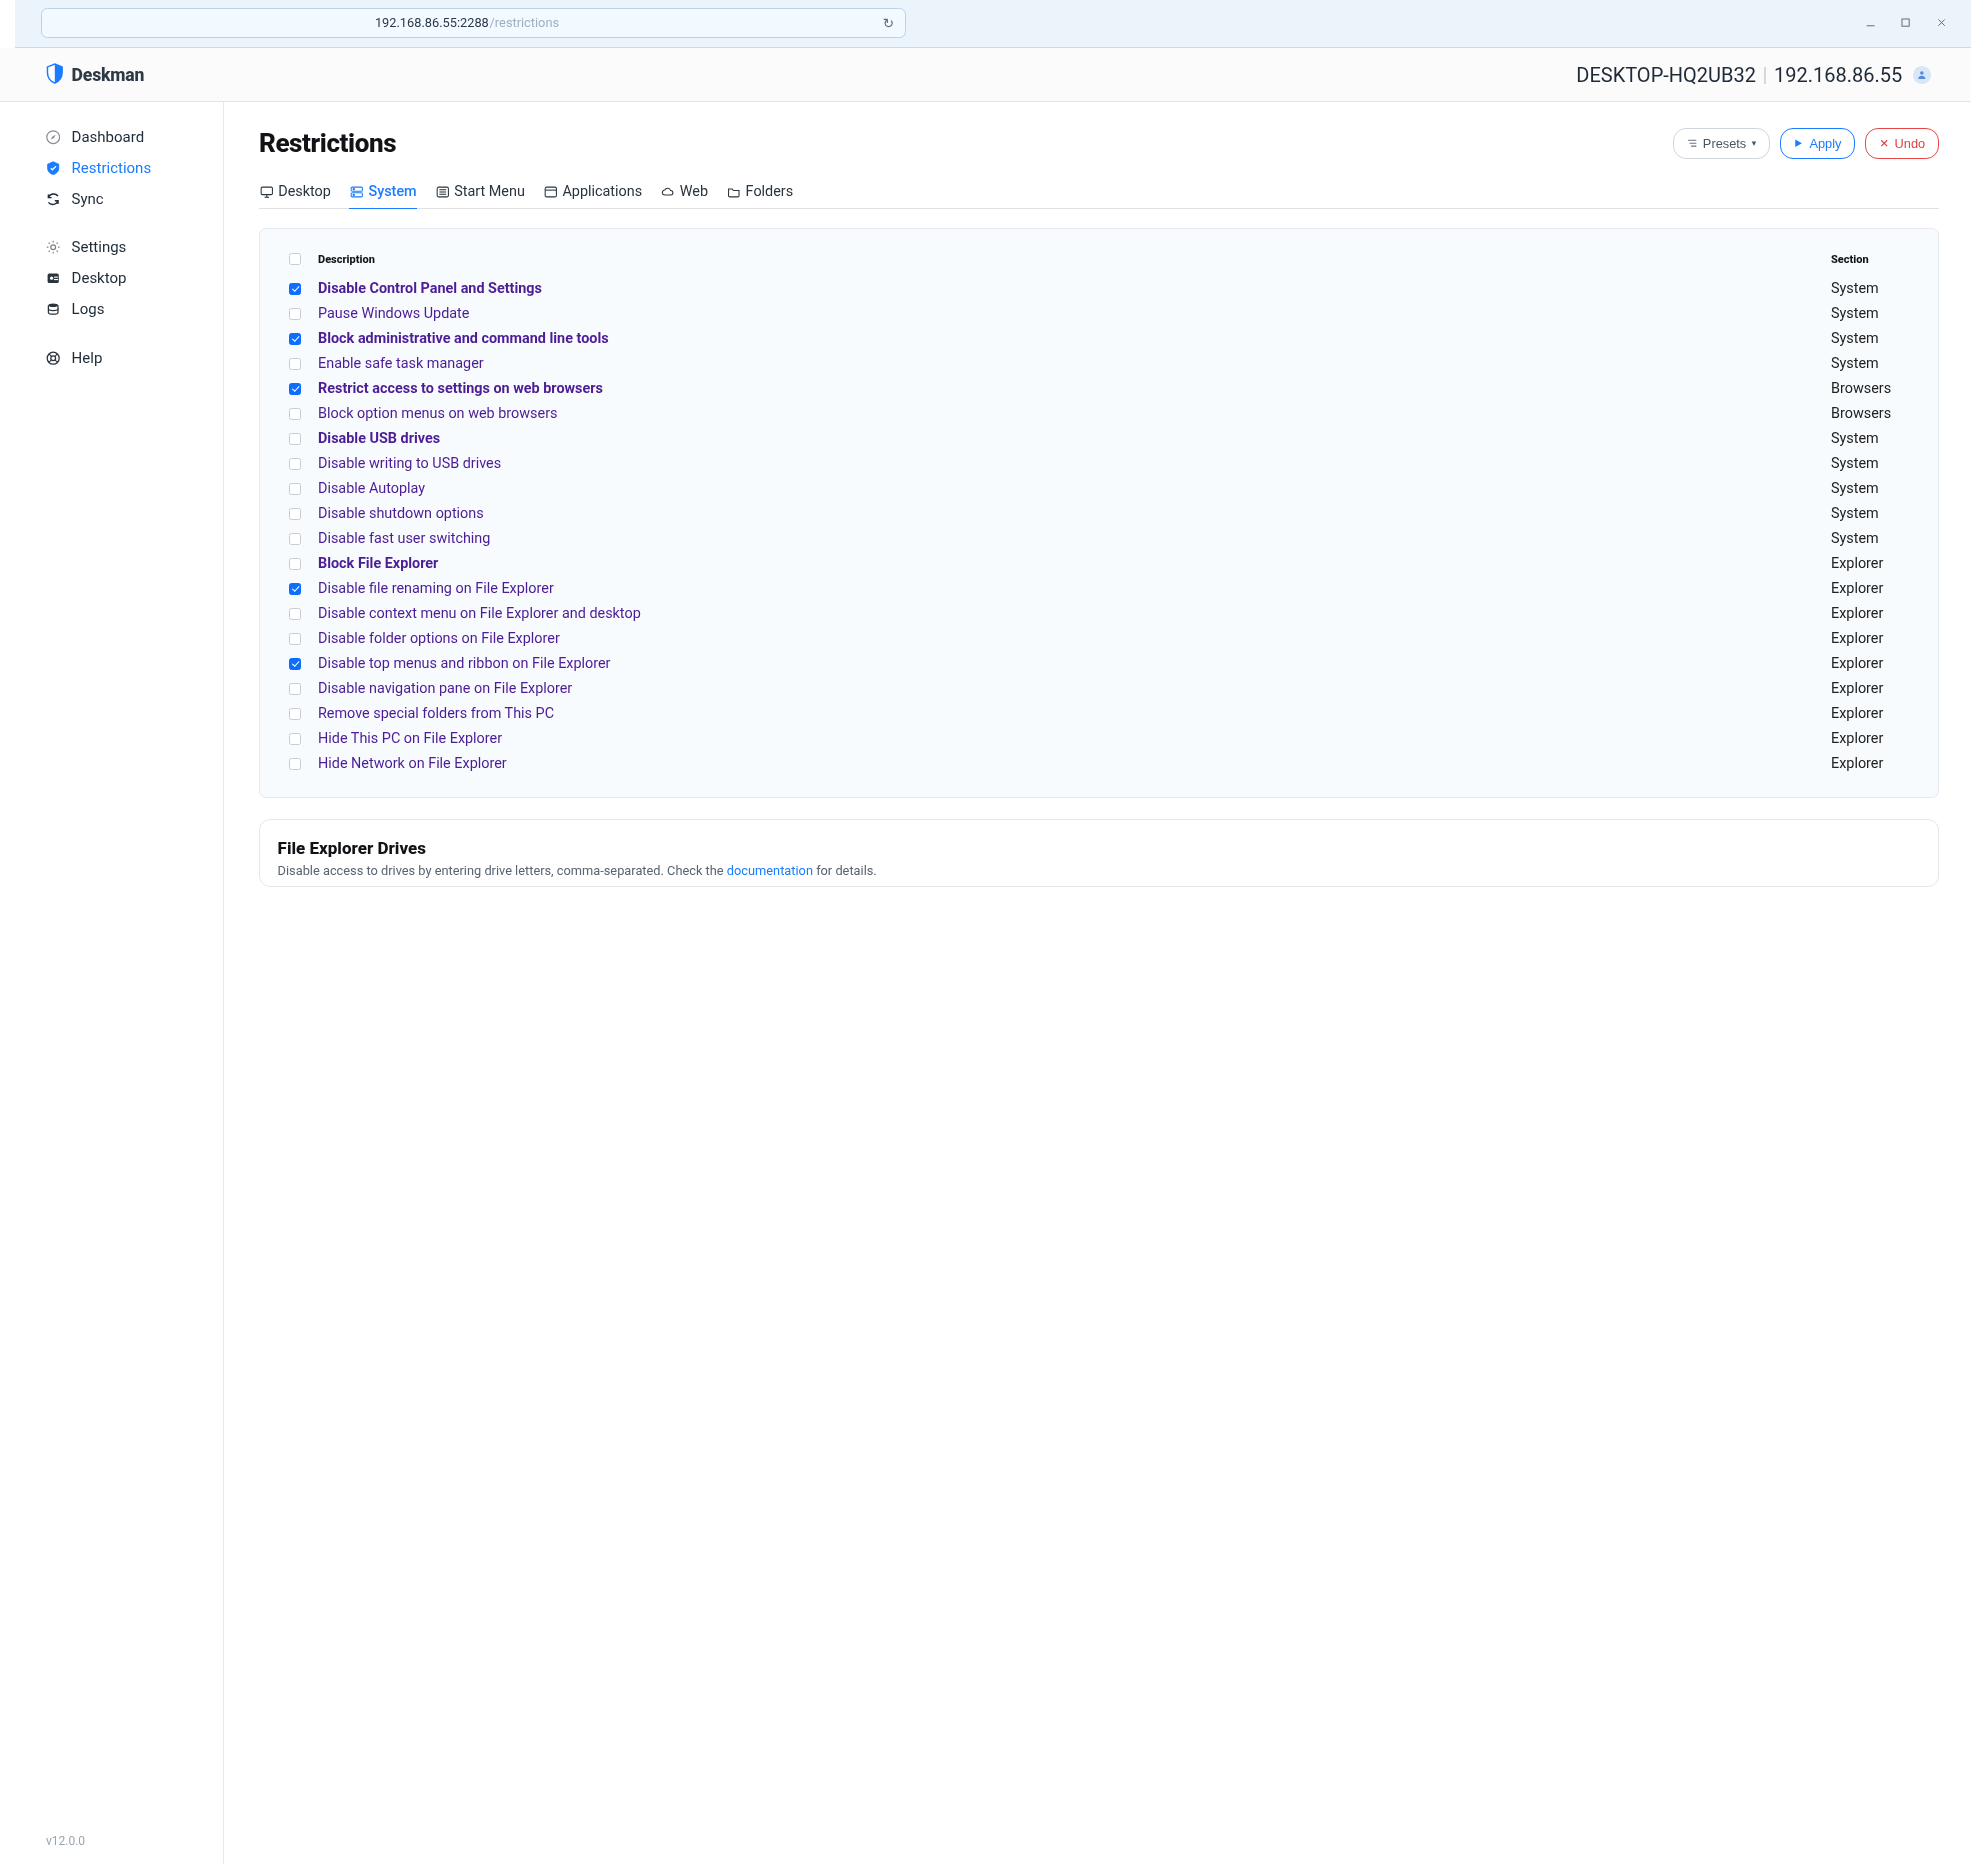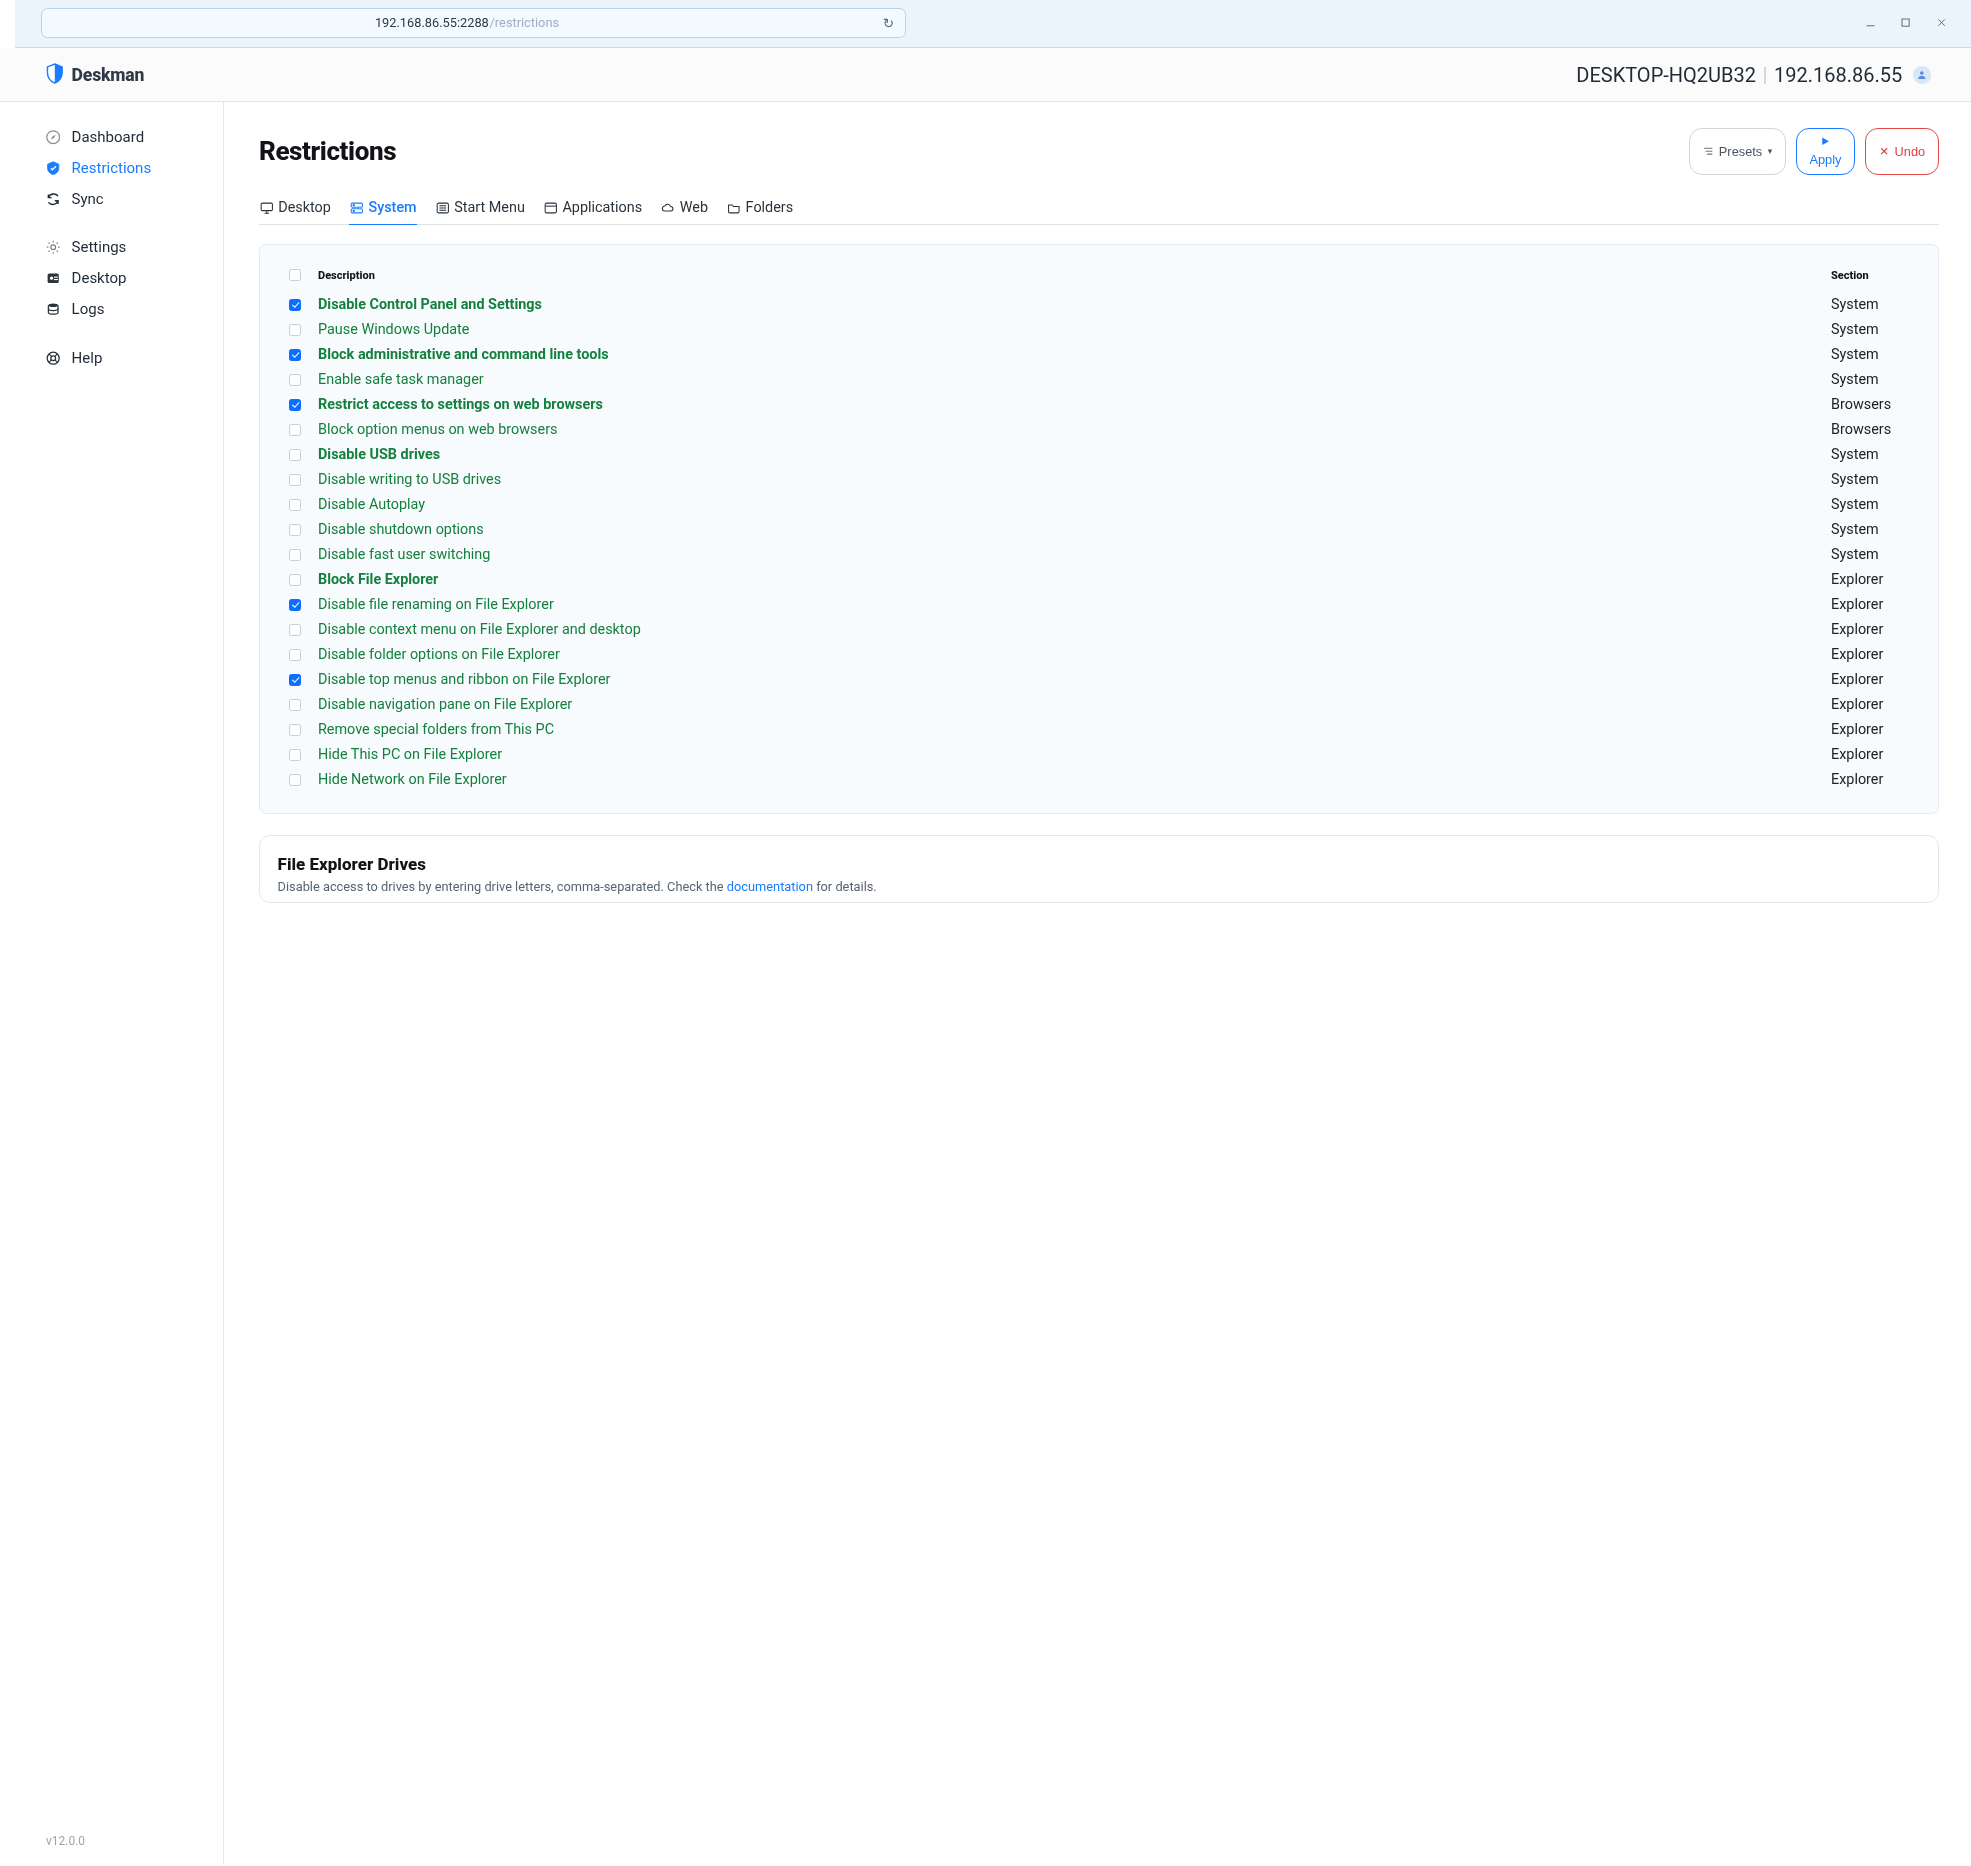--- a/index.html
+++ b/index.html
@@ -198,21 +198,20 @@
       align-items: center;
       gap: 5.6px;
       cursor: pointer;
     }
     .btn .caret {
       font-size: 8.8px;
     }
     .btn.outline-primary {
       border-color: #1a7cff;
       color: #1a7cff;
-      flex-direction: column;
     }
     .btn.outline-danger {
       border-color: #e74646;
       color: #e3403f;
     }
     .btn svg {
       width: 10.4px;
       height: 10.4px;
     }
     
@@ -276,21 +275,21 @@
       padding: 4px 0;
       font-size: 14.4px;
     }
     .row .col-check {
       width: 29px;
       display: flex;
       align-items: center;
     }
     .row .col-desc {
       flex: 1;
-      color: #15803d;
+      color: #4c1d95;
     }
     .row.bold .col-desc {
       font-weight: 700;
     }
     .row .col-sec {
       width: 80px;
       color: #222;
     }
     .chk {
       width: 12px;

